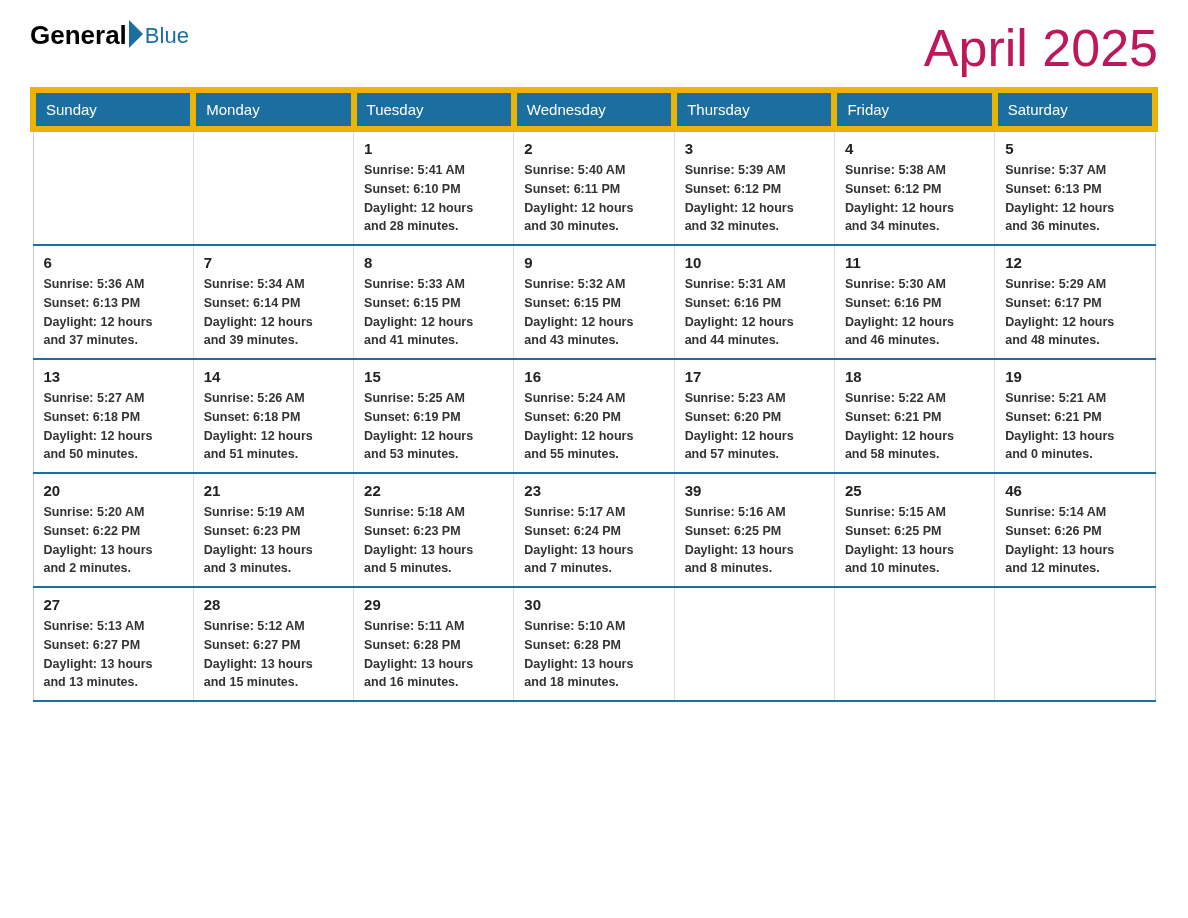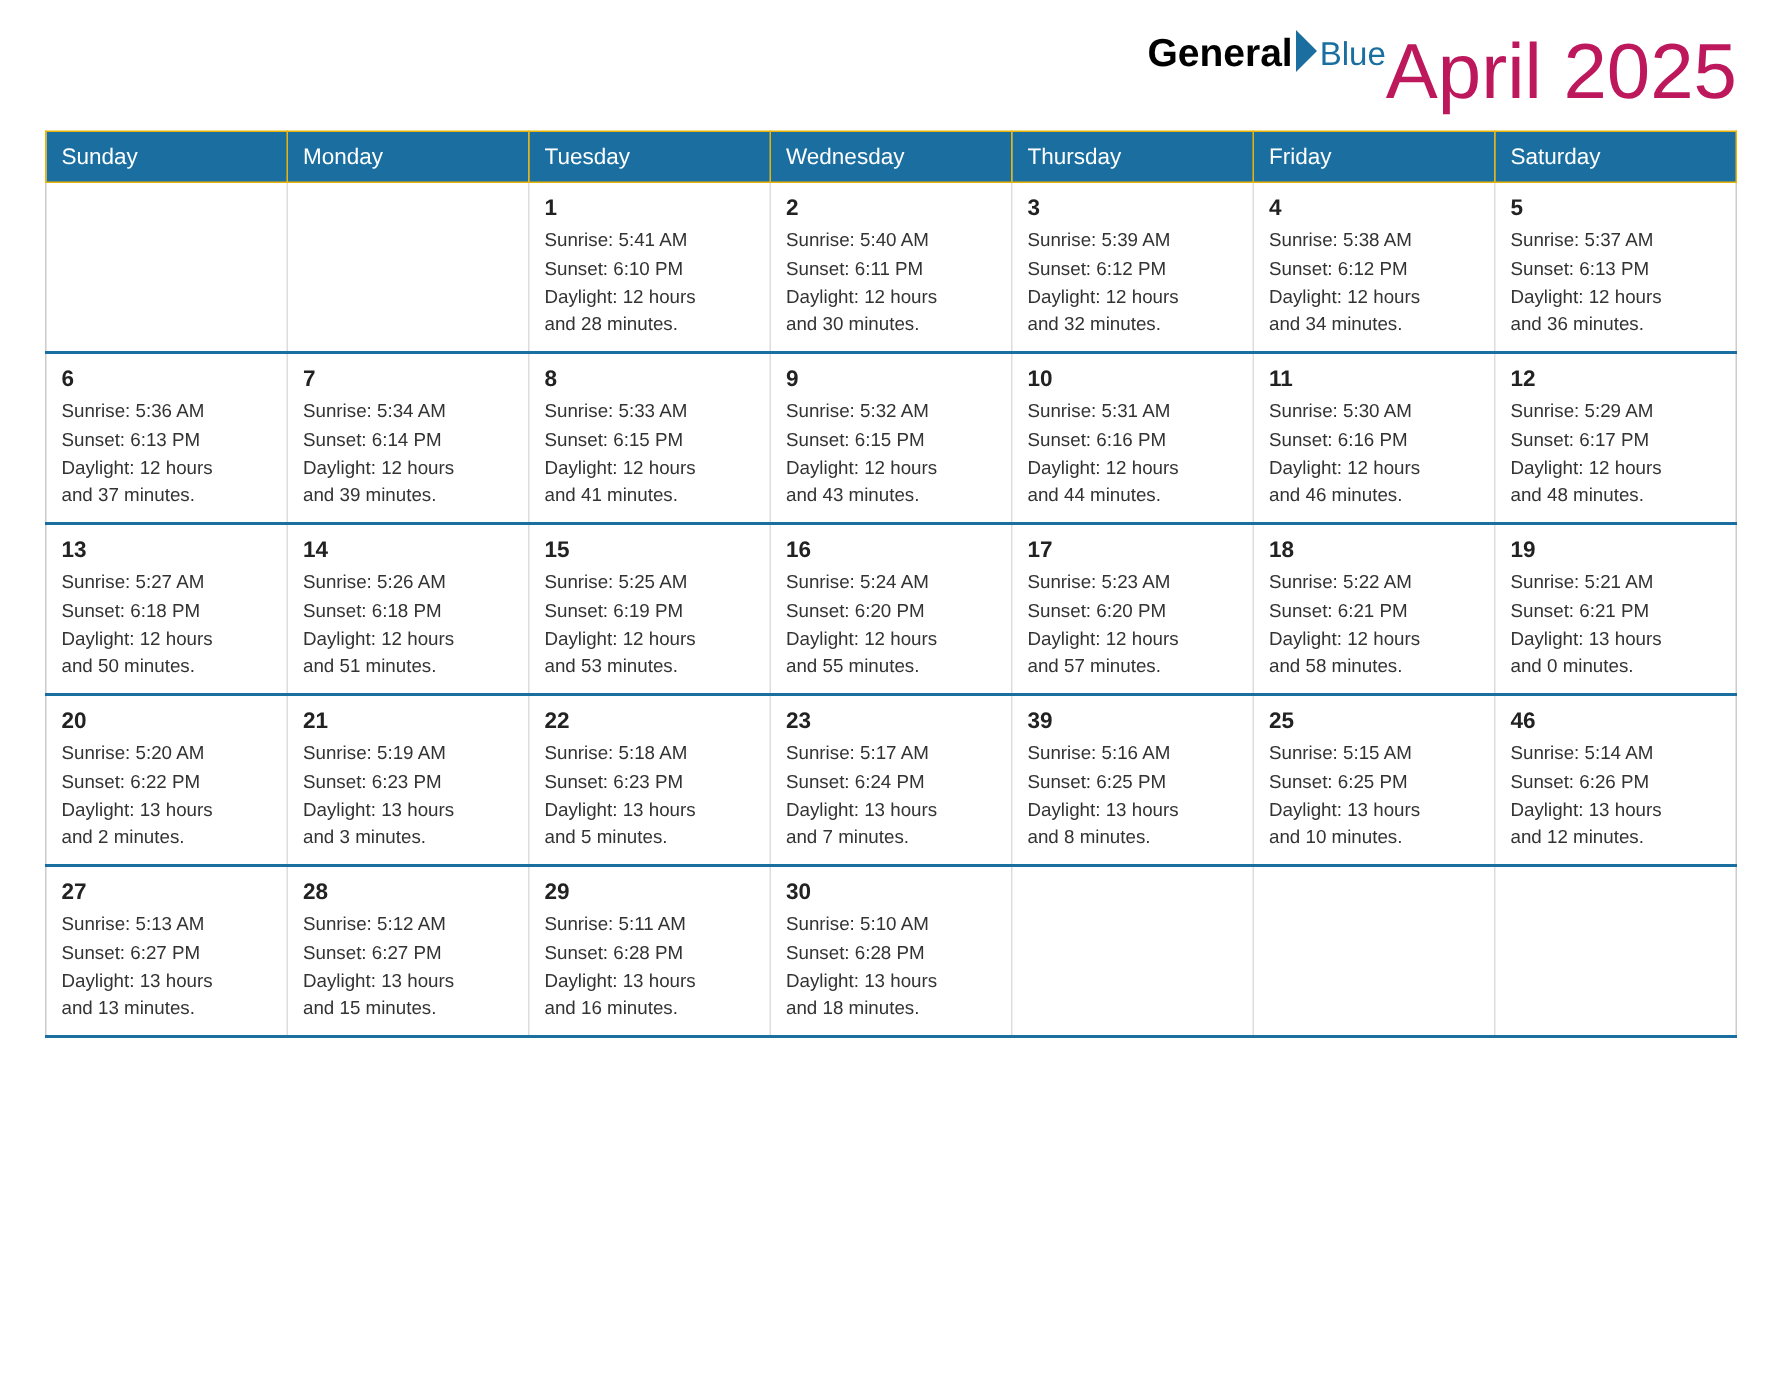--- a/index.html
+++ b/index.html
@@ -5,21 +5,21 @@
     * { box-sizing: border-box; margin: 0; padding: 0; }
     body {
       font-family: Arial, sans-serif;
       background: #fff;
       padding: 20px 30px;
       width: 1188px;
       min-height: 918px;
     }
     .header {
       display: flex;
-      justify-content: flex-end;
+      justify-content: space-between;
       align-items: flex-start;
       margin-bottom: 10px;
     }
     .logo {
       display: flex;
       align-items: center;
       gap: 0;
     }
     .logo-text-general {
       font-size: 26px;
@@ -63,21 +63,21 @@
       border-collapse: collapse;
       margin-top: 10px;
     }
     .calendar thead tr th {
       background: #1a6fa0;
       color: #fff;
       padding: 8px 10px;
       font-size: 15px;
       font-weight: normal;
       text-align: left;
-      border: 1px solid #eab308;
+      border: 6px solid #eab308;
     }
     .calendar tbody tr {
       border-bottom: 2px solid #1a6fa0;
     }
     .calendar tbody tr td {
       vertical-align: top;
       padding: 8px 10px;
       border-left: 1px solid #ddd;
       border-right: 1px solid #ddd;
       width: calc(100% / 7);
@@ -95,20 +95,21 @@
       font-size: 15px;
       font-weight: bold;
       color: #222;
       display: block;
       margin-bottom: 4px;
     }
     .day-info {
       font-size: 12.5px;
       color: #333;
       line-height: 1.5;
+      font-weight: bold;
     }
     .empty-cell {
       background: #fff;
     }
   </style>
 </head>
 <body>
 
 <div class="header">
   <div class="logo">

